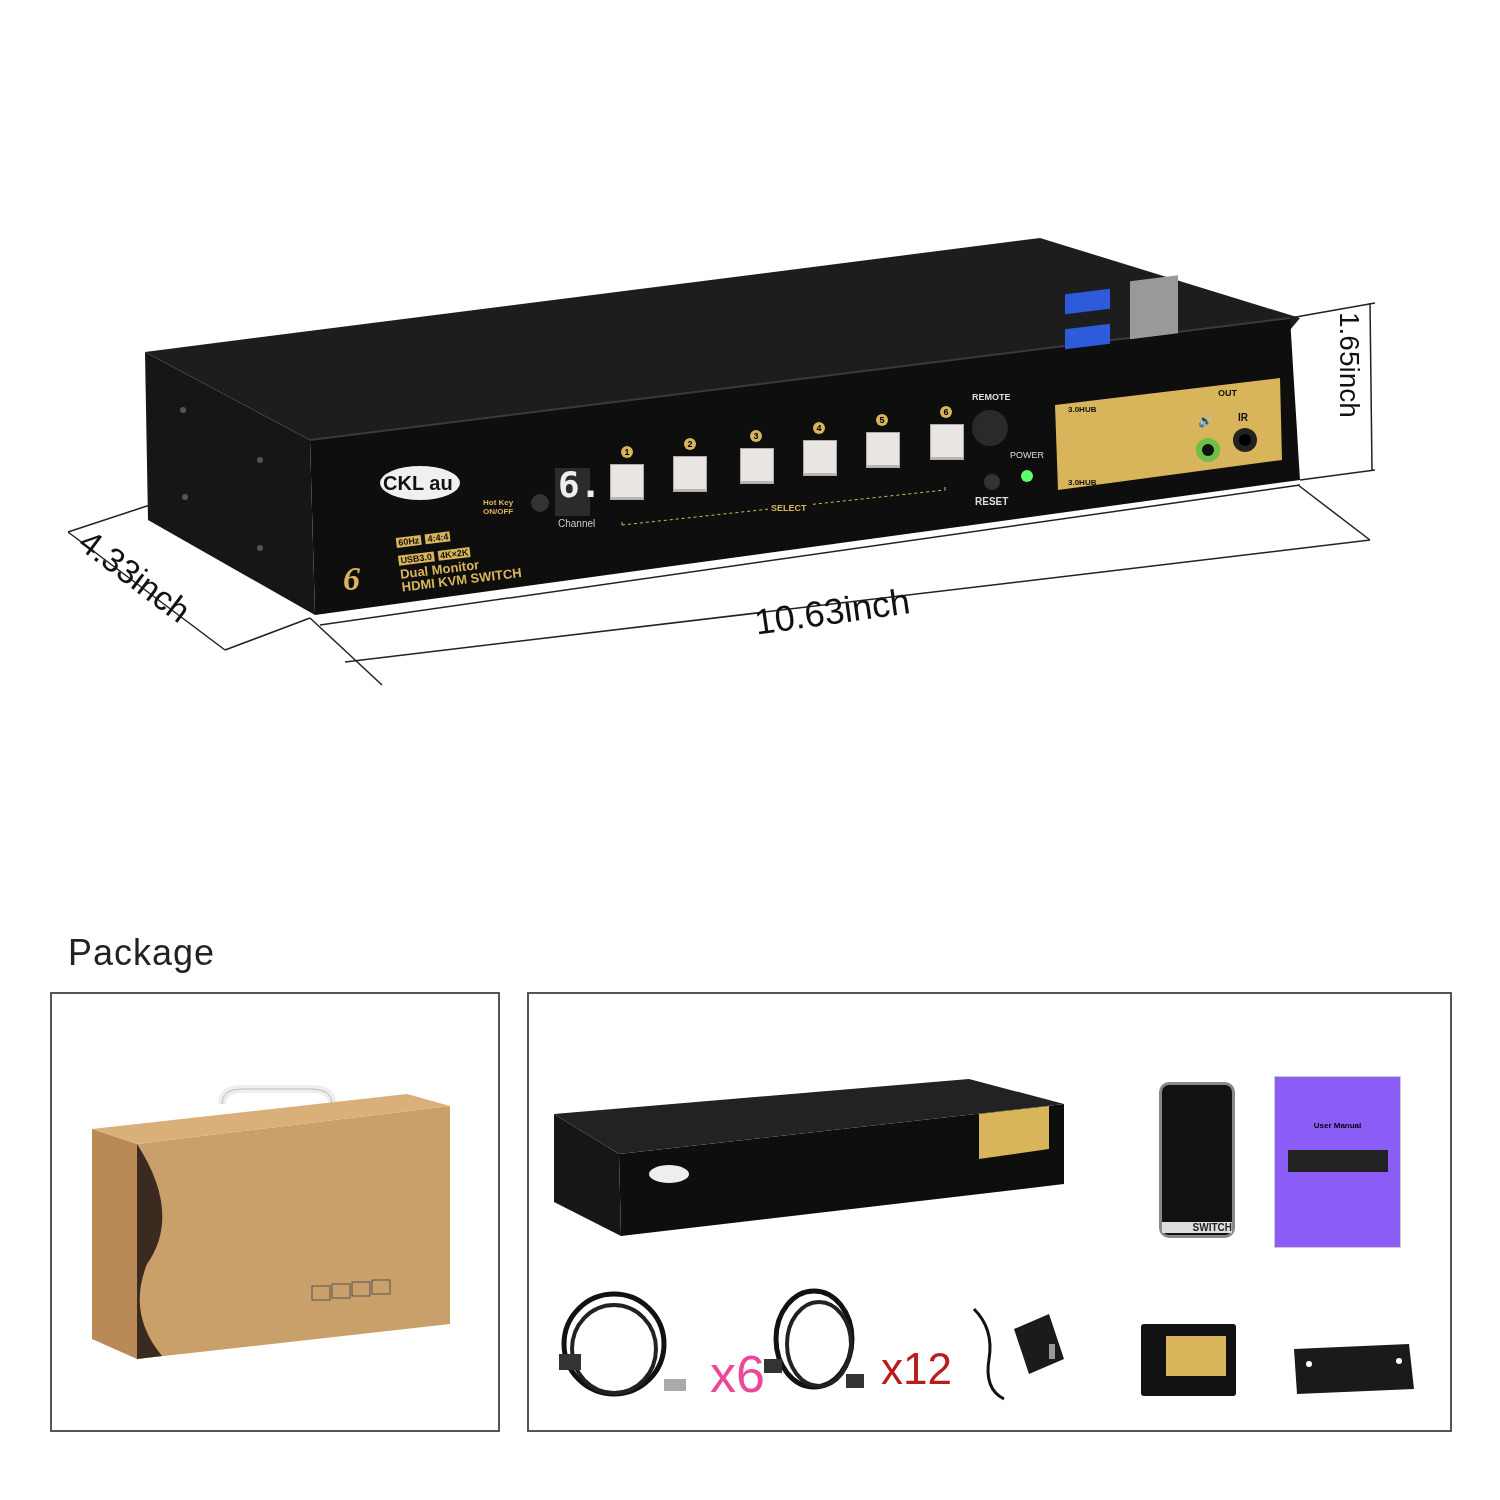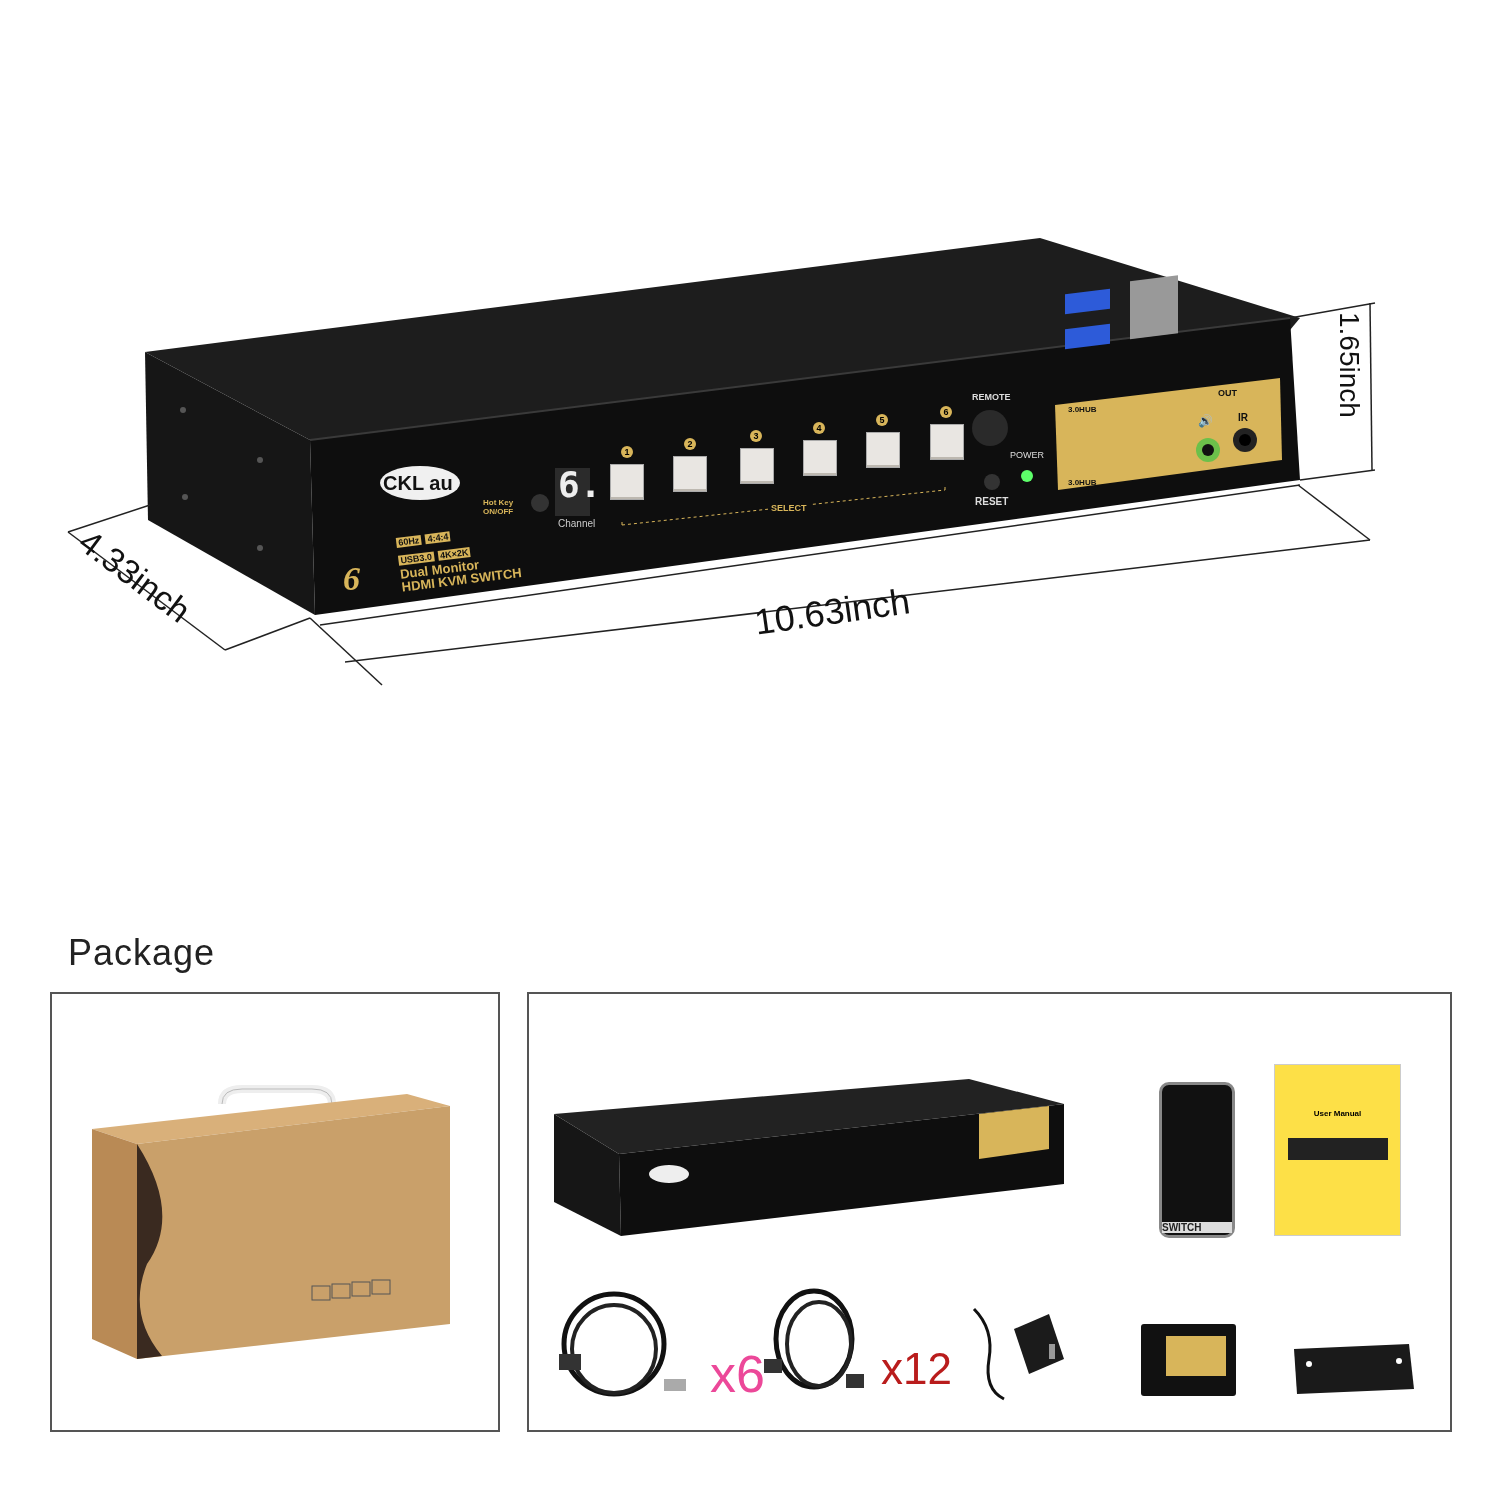--- a/index.html
+++ b/index.html
@@ -127,24 +127,24 @@
 
   <svg class="abs" style="left:20px;top:80px" width="520" height="170">
     <polygon points="5,40 420,5 515,30 70,80" fill="#222"></polygon>
     <polygon points="5,40 70,80 72,162 5,128" fill="#161616"></polygon>
     <polygon points="70,80 515,30 515,110 72,162" fill="#0e0e0e"></polygon>
     <polygon points="430,40 500,32 500,75 430,85" fill="#d8b55a"></polygon>
     <ellipse cx="120" cy="100" rx="20" ry="9" fill="#eee"></ellipse>
   </svg>
 
   <div class="abs" style="left:630px;top:88px;width:70px;height:150px;background:#111;border:3px solid #888;border-radius:10px">
-    <div class="abs" style="left:0;bottom:2px;width:70px;text-align:left;font-size:10px;font-weight:bold;color:#222;background:#ddd">SWITCH</div>
+    <div class="abs" style="left:0;bottom:2px;width:70px;text-align:right;font-size:10px;font-weight:bold;color:#222;background:#ddd">SWITCH</div>
   </div>
 
-  <div class="abs" style="left:745px;top:70px;width:125px;height:170px;border:1px solid #ccc;background:#fde047">
+  <div class="abs" style="left:745px;top:82px;width:125px;height:170px;border:1px solid #ccc;background:#8b5cf6">
     <div style="text-align:center;font-size:8px;font-weight:bold;margin-top:44px">User Manual</div>
     <div style="margin:20px auto 0;width:100px;height:22px;background:#222"></div>
   </div>
 
   <svg class="abs" style="left:15px;top:290px" width="200" height="130">
     <ellipse cx="70" cy="60" rx="50" ry="50" stroke="#111" stroke-width="5" fill="none"></ellipse>
     <ellipse cx="70" cy="65" rx="42" ry="44" stroke="#222" stroke-width="4" fill="none"></ellipse>
     <rect x="15" y="70" width="22" height="16" fill="#333"></rect>
     <rect x="120" y="95" width="22" height="12" fill="#aaa"></rect>
   </svg>

